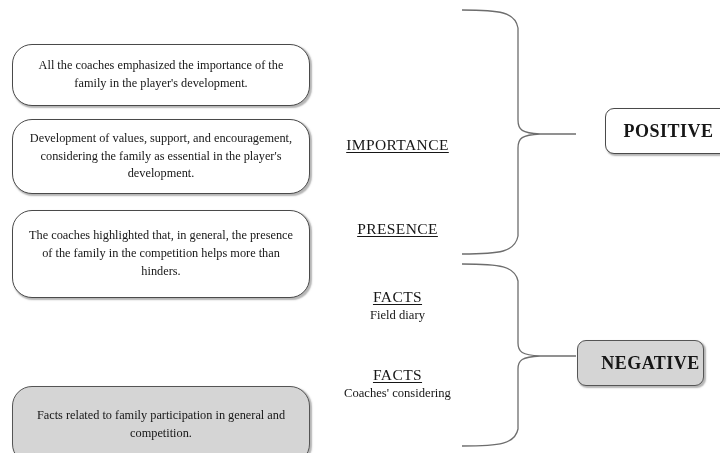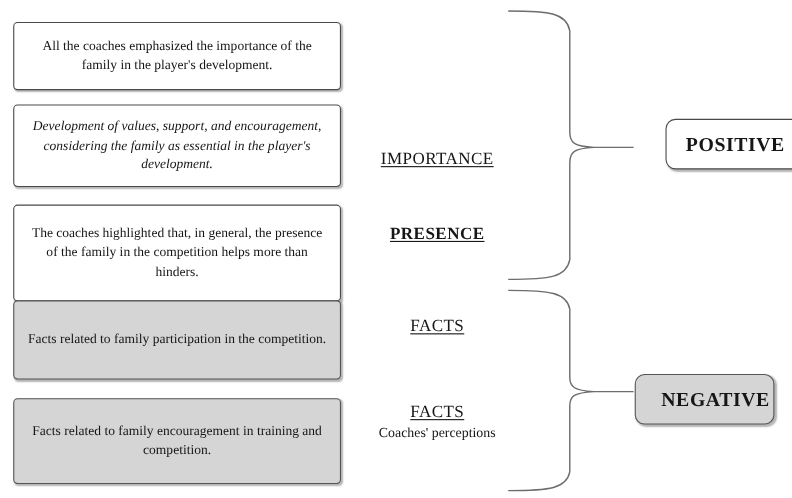--- a/index.html
+++ b/index.html
@@ -20,39 +20,40 @@
     height: 453px;
   }
 
   
   .stmt-box {
     position: absolute;
     left: 12px;
     width: 298px;
     box-sizing: border-box;
     border: 1px solid #4a4a4a;
-    border-radius: 4px;
+    border-radius: 20px;
     background: #ffffff;
     display: flex;
     align-items: center;
     justify-content: center;
     text-align: center;
     padding: 4px 12px;
     font-size: 12.3px;
     line-height: 1.45;
     box-shadow: 1.5px 1.5px 1.5px rgba(120,120,120,0.55);
+    margin-top: 24px;
   }
   .stmt-box.shaded {
     background: #d5d5d5;
     border-color: #555555;
   }
   .stmt-text { display: block; }
 
   #box-role       { top: 20px;  height: 62px; }
-  #box-importance { top: 95px;  height: 75px; font-style: italic; }
+  #box-importance { top: 95px;  height: 75px; }
   #box-presence   { top: 186px; height: 88px; }
   #box-facts-1    { top: 273px; height: 72px; }
   #box-facts-2    { top: 362px; height: 78px; }
 
   
   .cat {
     position: absolute;
     left: 320px;
     width: 155px;
     text-align: center;
@@ -67,21 +68,21 @@
   }
   .cat-sub {
     display: block;
     font-size: 12.6px;
     line-height: 1.3;
     margin-top: 1px;
   }
 
   #cat-role       { top: 32px;  }
   #cat-importance { top: 136px; }
-  #cat-presence   { top: 204px; font-weight: bold; }
+  #cat-presence   { top: 220px; }
   #cat-facts-1    { top: 288px; }
   #cat-facts-2    { top: 366px; }
 
   
   .brace-svg {
     position: absolute;
     left: 460px;
   }
   #brace-positive { top: 2px; }
   #brace-negative { top: 258px; }
@@ -127,44 +128,42 @@
   </div>
 
   <div class="stmt-box" id="box-importance">
     <span class="stmt-text">Development of values, support, and encouragement, considering the family as essential in the player's development.</span>
   </div>
 
   <div class="stmt-box" id="box-presence">
     <span class="stmt-text">The coaches highlighted that, in general, the presence of the family in the competition helps more than hinders.</span>
   </div>
 
-  <div class="stmt-box shaded" id="box-facts-1">
-    <span class="stmt-text">Facts related to family participation in the competition.</span>
-  </div>
 
   <div class="stmt-box shaded" id="box-facts-2">
-    <span class="stmt-text">Facts related to family encouragement in training and competition.</span>
+    <span class="stmt-text">Facts related to family participation in general and competition.</span>
   </div>
 
 
   <div class="cat" id="cat-importance">
     <span class="cat-title">IMPORTANCE</span>
   </div>
 
   <div class="cat" id="cat-presence">
     <span class="cat-title">PRESENCE</span>
   </div>
 
   <div class="cat" id="cat-facts-1">
     <span class="cat-title">FACTS</span>
+    <span class="cat-sub">Field diary</span>
   </div>
 
   <div class="cat" id="cat-facts-2">
     <span class="cat-title">FACTS</span>
-    <span class="cat-sub">Coaches' perceptions</span>
+    <span class="cat-sub">Coaches' considering</span>
   </div>
 
   <svg class="brace-svg" id="brace-positive" width="120" height="260" viewBox="0 0 120 260">
     <path class="brace-path" d="M 2 8
              C 40 8, 55 10, 58 26
              L 58 118
              C 58 128, 62 131, 80 132
              C 62 133, 58 136, 58 146
              L 58 234
              C 55 250, 40 252, 2 252"></path>

